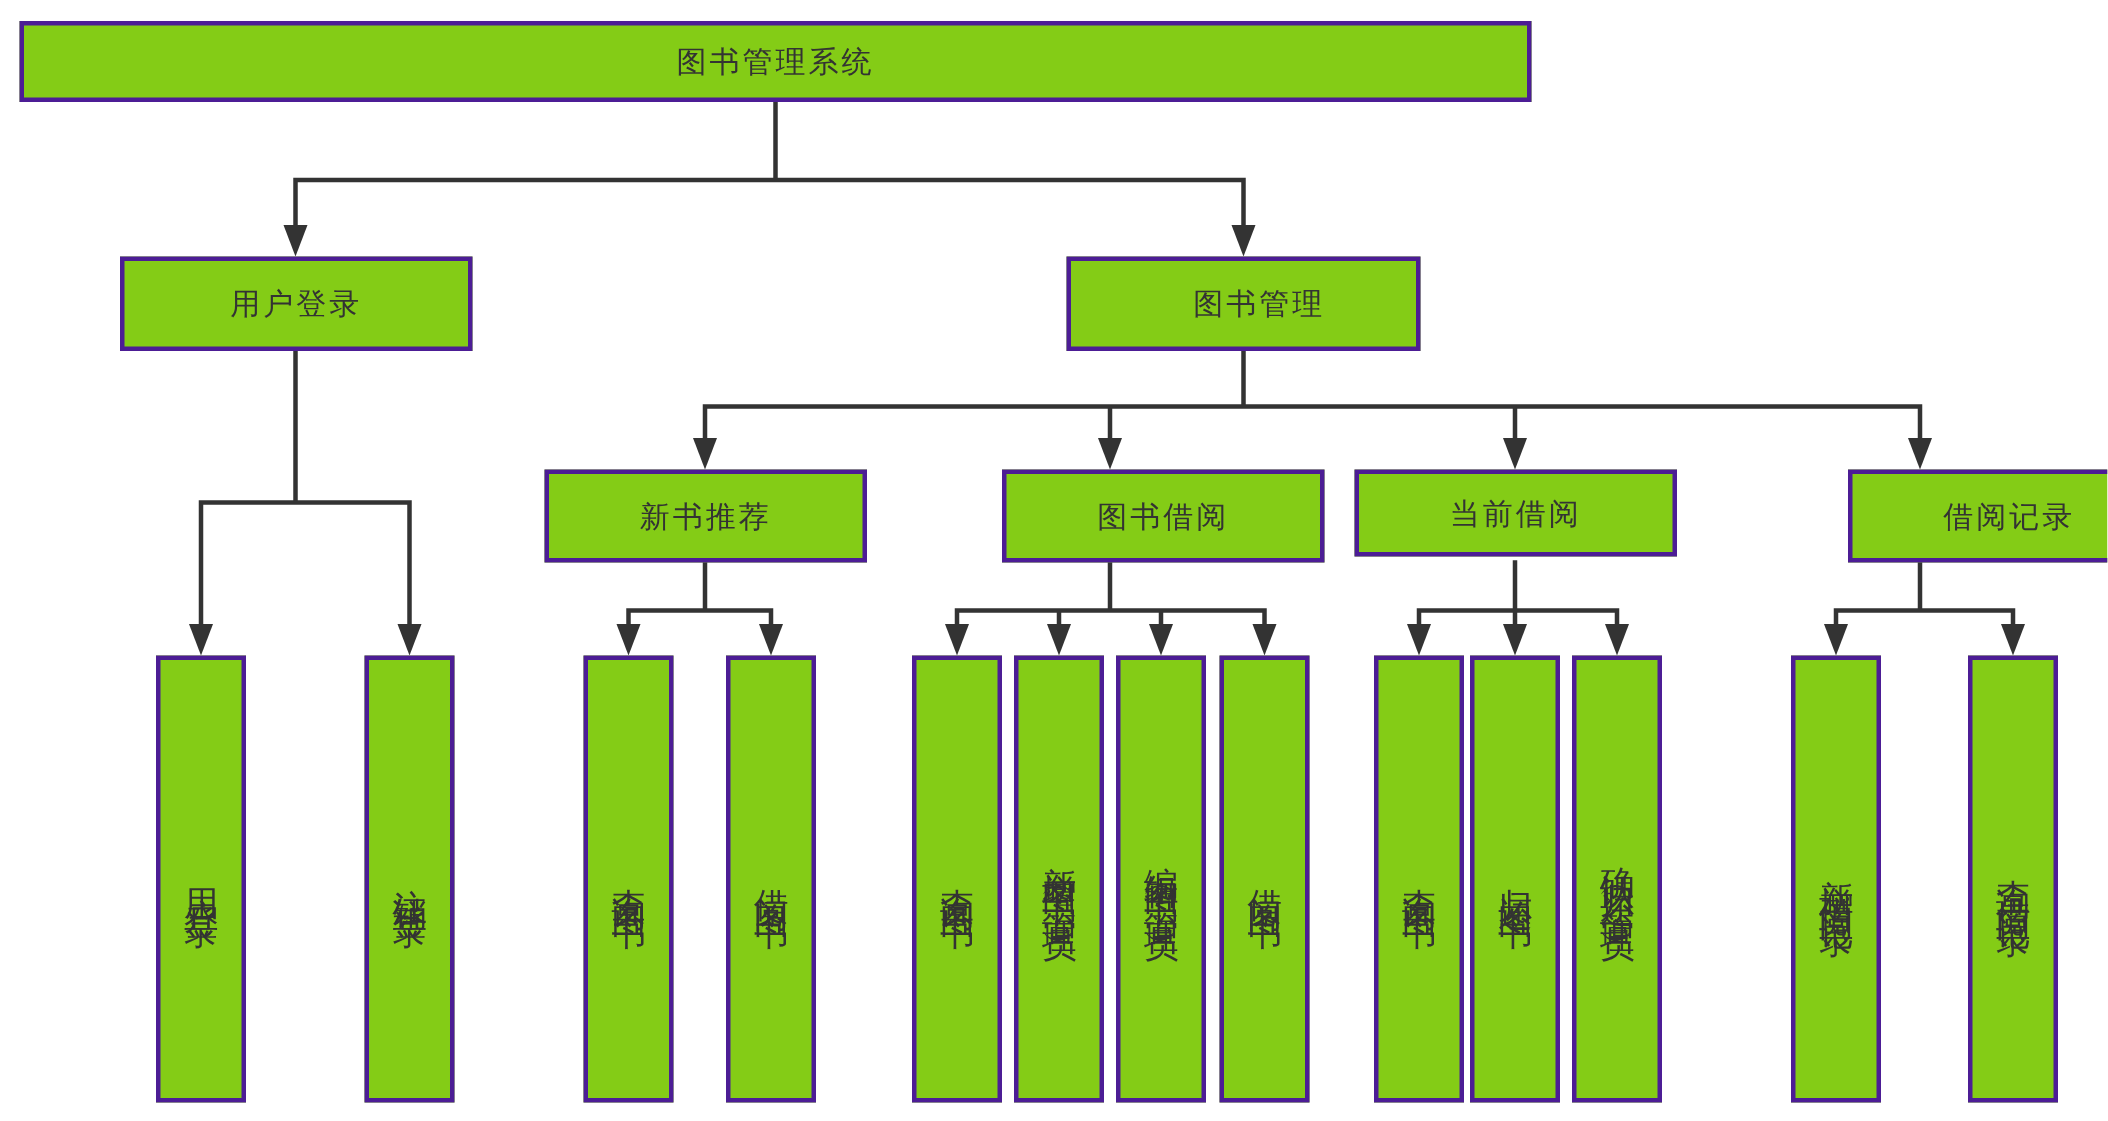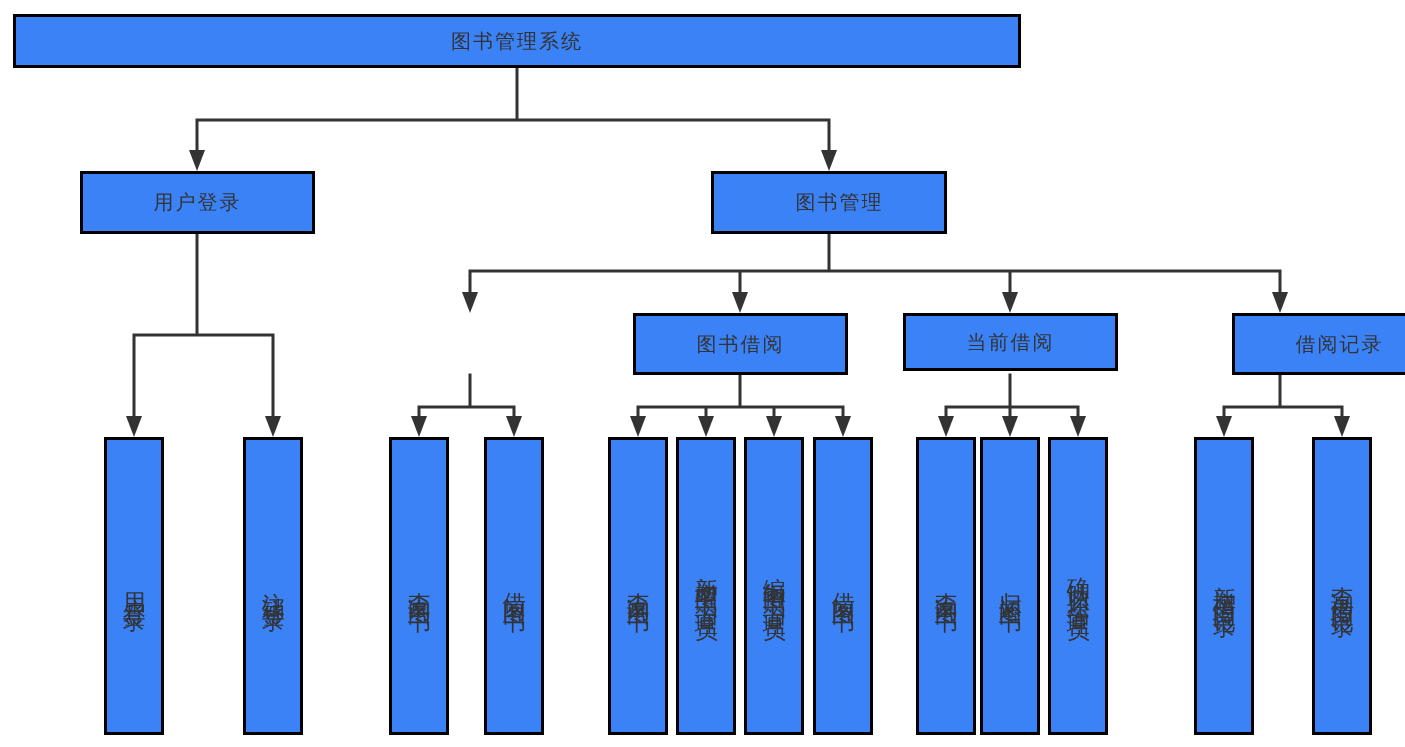--- a/index.html
+++ b/index.html
@@ -11,22 +11,22 @@
   #stage {
     position: relative;
     width: 1405px;
     height: 747px;
     background: #ffffff;
     overflow: hidden;
   }
   .node {
     position: absolute;
     box-sizing: border-box;
-    border: 3px solid #000000;
-    background: #3b82f6;
+    border: 3px solid #4c1d95;
+    background: #84cc16;
     color: #333333;
     display: flex;
     align-items: center;
     justify-content: center;
   }
   .h-node {
     font-size: 20px;
     letter-spacing: 2px;
     white-space: nowrap;
   }
@@ -105,21 +105,22 @@
     <path d="M1280 375 V407 M1224 407 H1342 M1224 407 V418 M1342 407 V418"></path>
     <polygon points="1216,416 1232,416 1224,437"></polygon>
     <polygon points="1334,416 1350,416 1342,437"></polygon>
   </svg>
 
   <div class="node h-node" style="left:13px; top:14px; width:1008px; height:54px;">图书管理系统</div>
 
   <div class="node h-node" style="left:80px; top:171px; width:235px; height:63px;">用户登录</div>
   <div class="node h-node" style="left:711px; top:171px; width:236px; height:63px;padding-left:21px;">图书管理</div>
 
-  <div class="node h-node" style="left:633px; top:313px; width:215px; height:62px;">图书借阅</div>
+  <div class="node h-node" style="left:363px; top:313px; width:215px; height:62px;">新书推荐</div>
+  <div class="node h-node" style="left:668px; top:313px; width:215px; height:62px;">图书借阅</div>
   <div class="node h-node" style="left:903px; top:313px; width:215px; height:58px;">当前借阅</div>
   <div class="node h-node" style="left:1232px; top:313px; width:215px; height:62px;">借阅记录</div>
 
   <div class="node v-node" style="left:104px; top:437px; width:60px; height:298px;">
     <span class="v-text">用户登录</span>
   </div>
   <div class="node v-node" style="left:243px; top:437px; width:60px; height:298px;">
     <span class="v-text">注销登录</span>
   </div>
 

